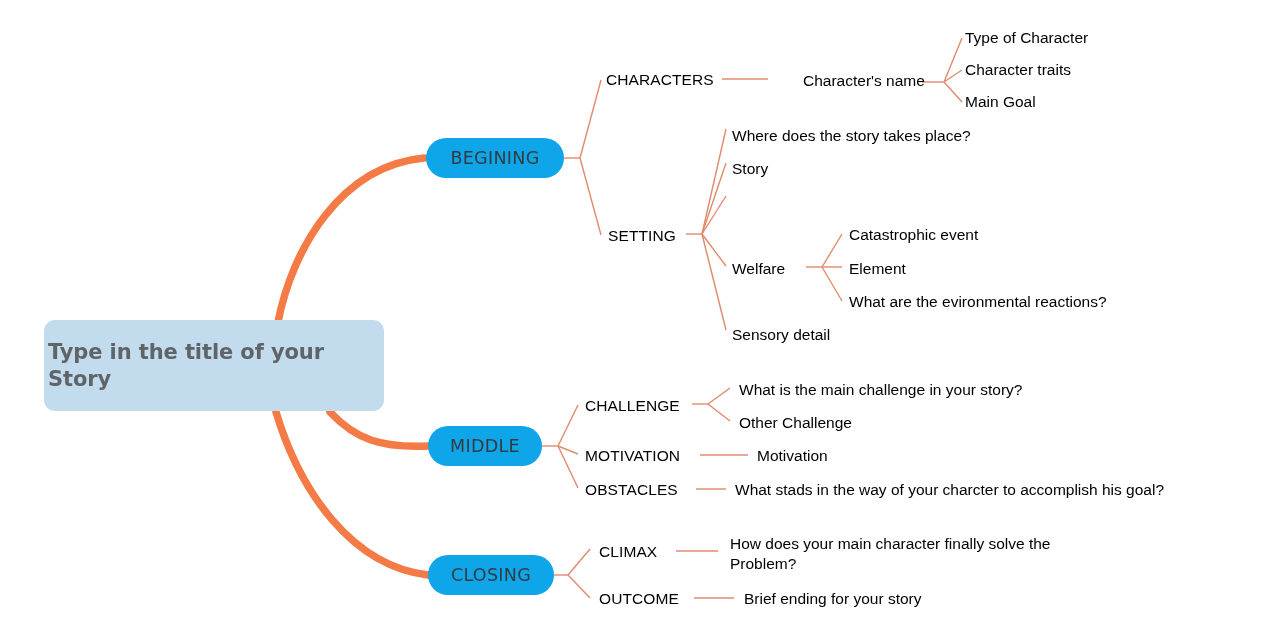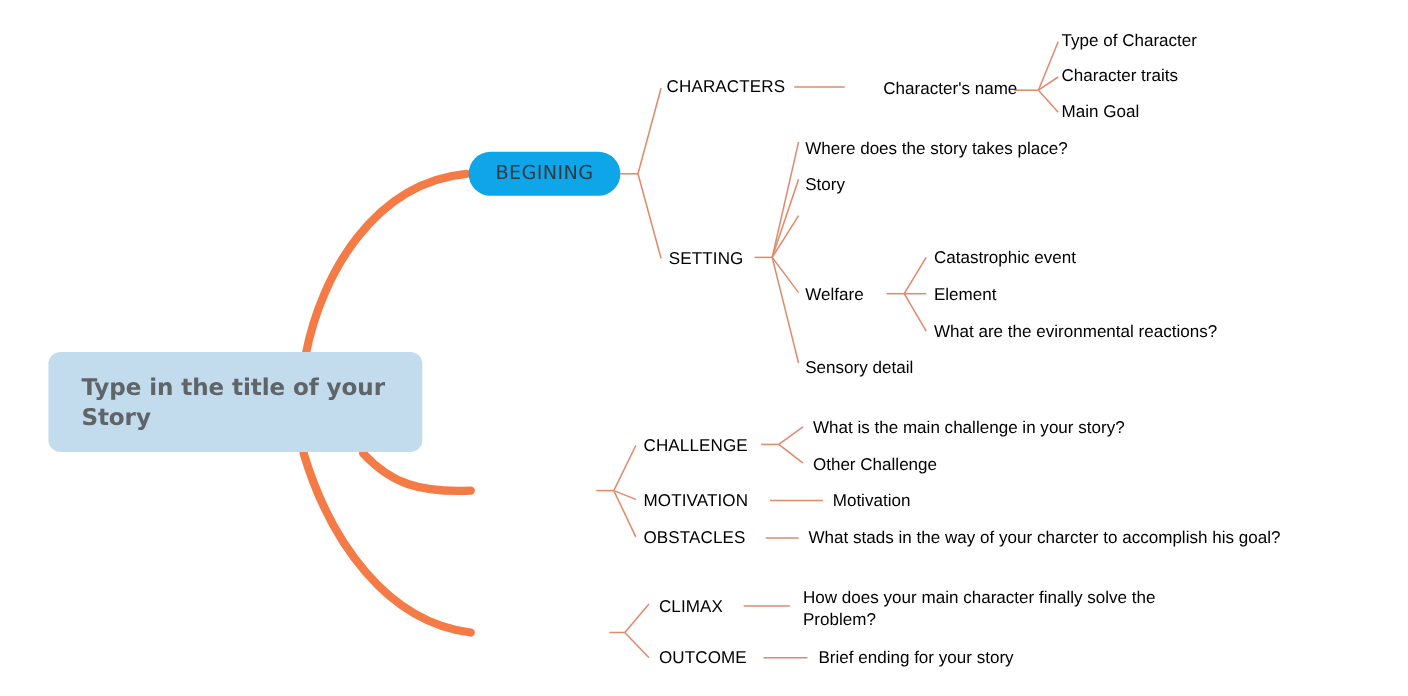--- a/index.html
+++ b/index.html
@@ -32,21 +32,21 @@
     position: absolute;
     left: 44px;
     top: 320px;
     width: 340px;
     height: 91px;
     background: #c3dced;
     border-radius: 11px;
     box-sizing: border-box;
     display: flex;
     align-items: center;
-    padding: 0 30px;
+    padding: 0 4px;
   }
   .root-node .root-label {
     font-family: "DejaVu Sans", sans-serif;
     font-size: 21px;
     font-weight: bold;
     line-height: 1.28;
     color: #5e6468;
     letter-spacing: -0.1px;
   }
   
@@ -156,20 +156,26 @@
     <path d="M 694 598 L 734 598" fill="none" stroke="#e08a6c" stroke-width="1.4"></path>
   </svg>
 
   <div class="root-node">
     <div class="root-label">Type in the title of your Story</div>
   </div>
 
   <div class="pill" id="pill-begining">
     <span class="pill-label">BEGINING</span>
   </div>
+  <div class="pill" id="pill-middle">
+    <span class="pill-label">MIDDLE</span>
+  </div>
+  <div class="pill" id="pill-closing">
+    <span class="pill-label">CLOSING</span>
+  </div>
 
   <div class="node-text lvl2" style="left:606px; top:70px;">CHARACTERS</div>
 
   <div class="node-text lvl3" style="left:778px; top:71px;margin-left:25px;">Character's name</div>
 
   <div class="node-text lvl4" style="left:965px; top:28px;">Type of Character</div>
   <div class="node-text lvl4" style="left:965px; top:60px;">Character traits</div>
   <div class="node-text lvl4" style="left:965px; top:92px;">Main Goal</div>
 
   <div class="node-text lvl2" style="left:608px; top:226px;">SETTING</div>

